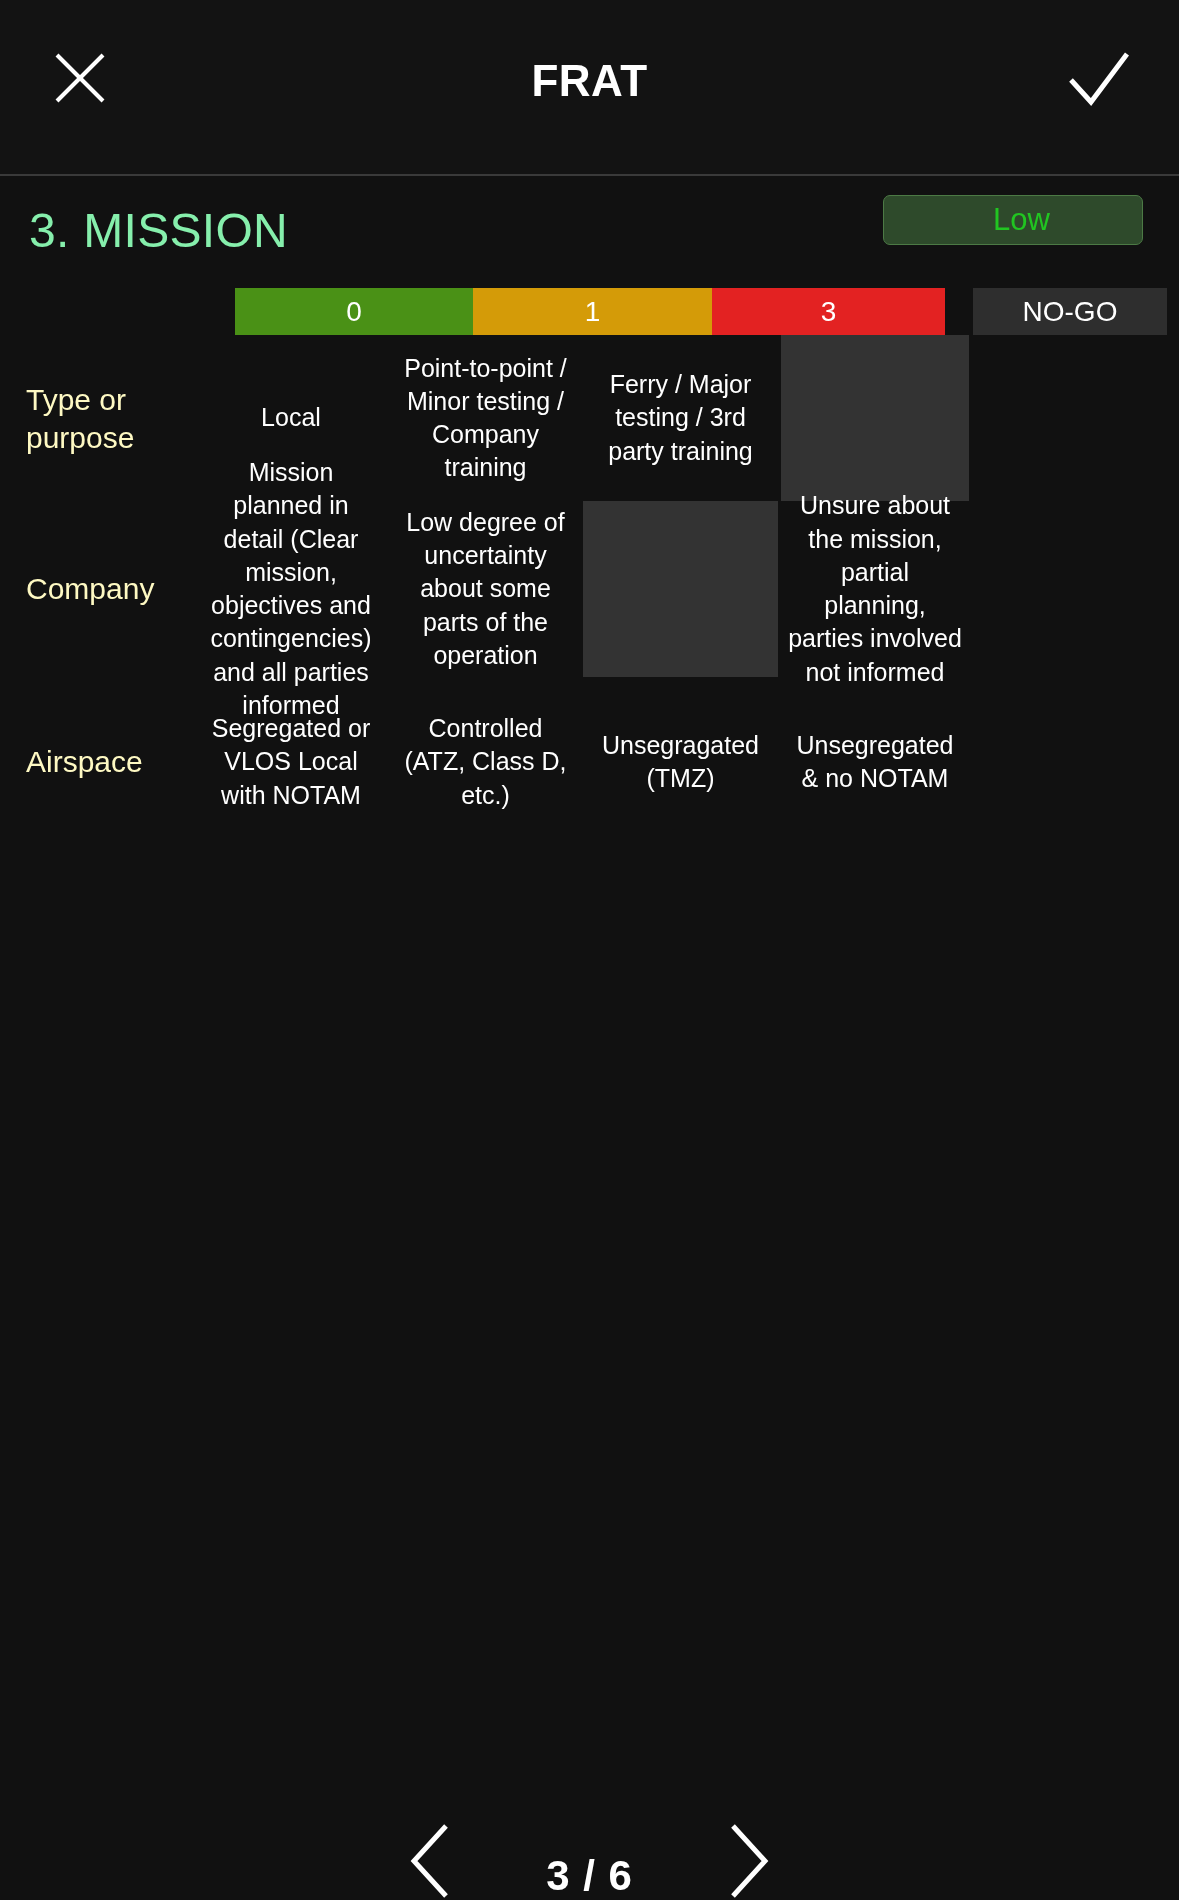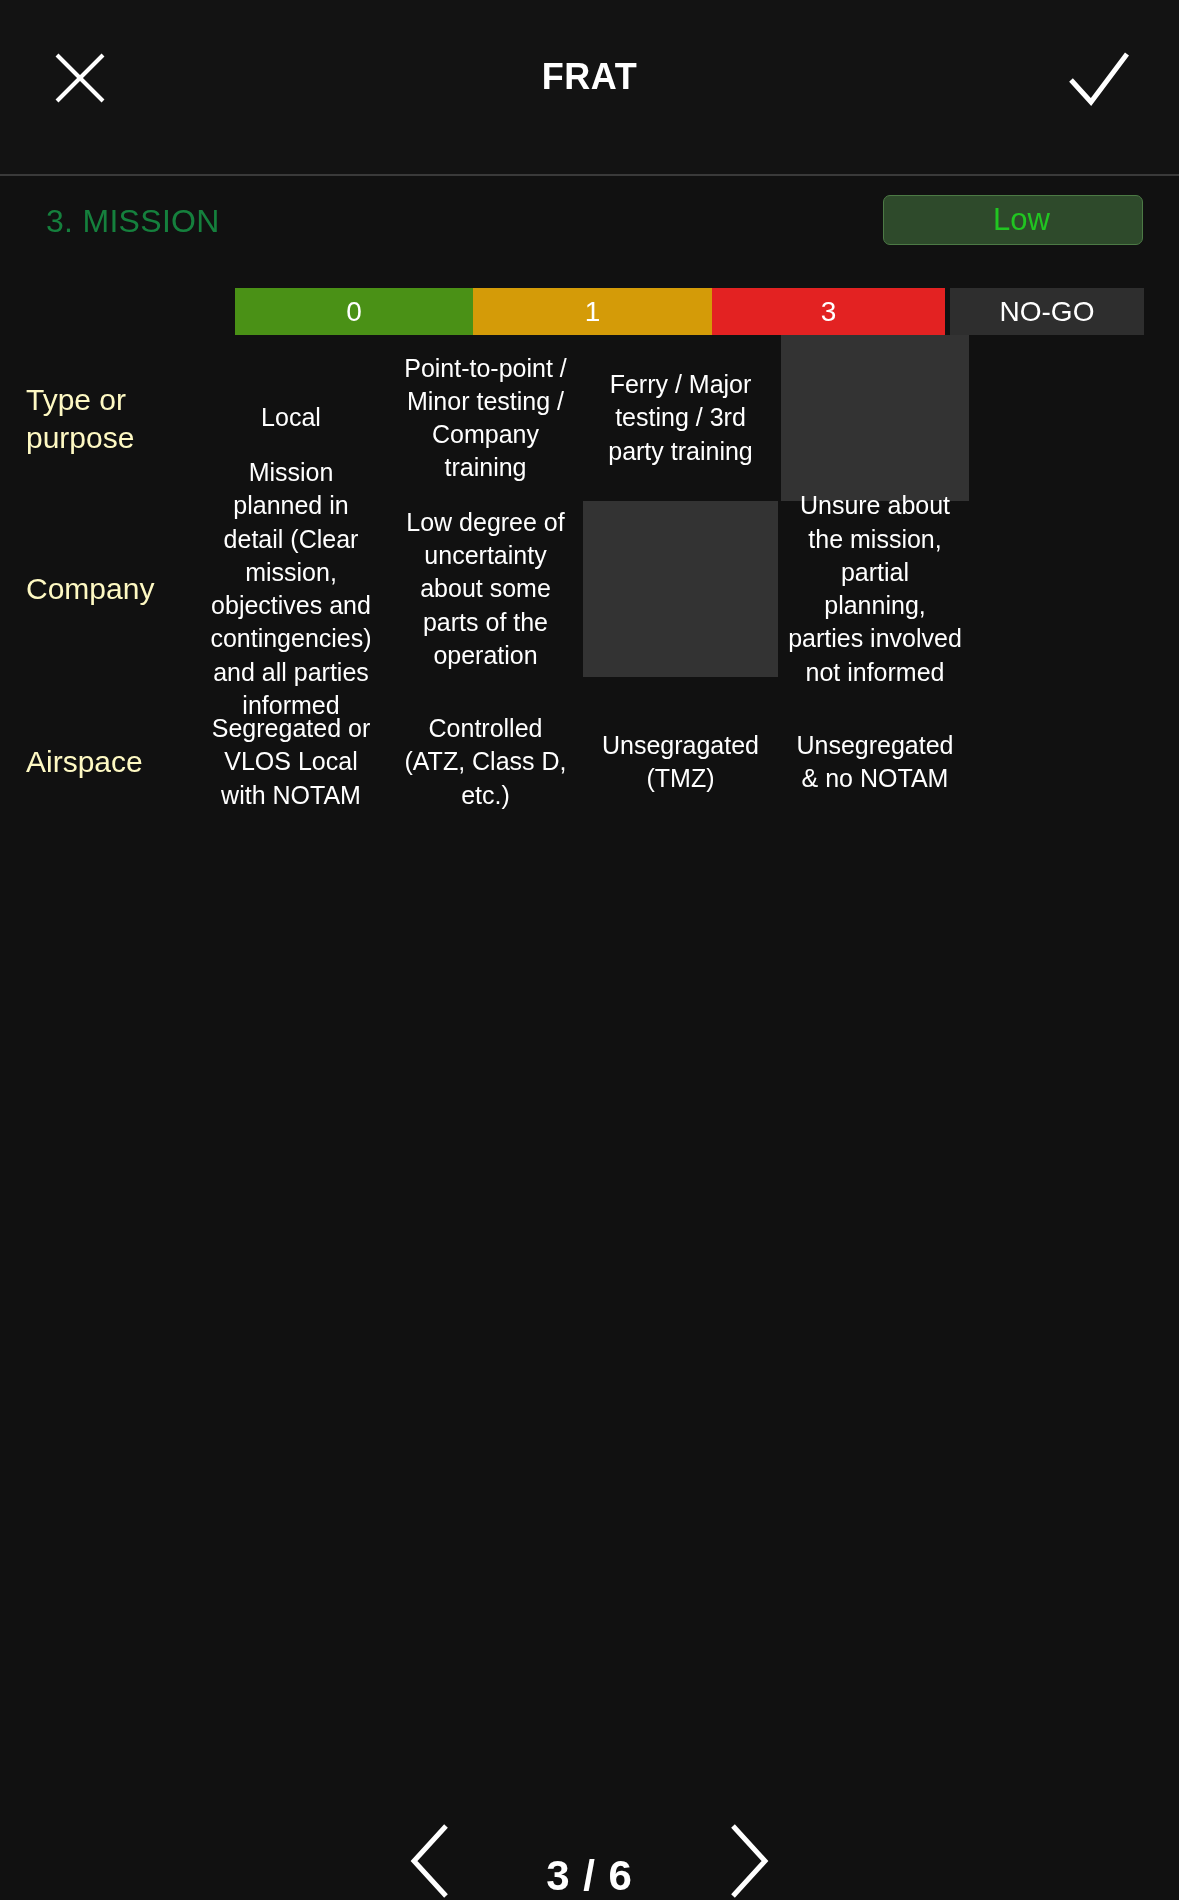--- a/index.html
+++ b/index.html
@@ -36,38 +36,38 @@
   .appbar-check {
     position: absolute;
     right: 48px; top: 50px;
     width: 64px; height: 60px;
     cursor: pointer;
   }
   .appbar-title {
     position: absolute;
     left: 0; right: 0; top: 56px;
     text-align: center;
-    font-size: 36px;
+    font-size: 44px;
     font-weight: bold;
     color: #ffffff;
     letter-spacing: 0.5px;
   }
 
   
   .section-head {
     position: relative;
     height: 112px;
     flex: 0 0 112px;
     background: #111111;
   }
   .section-title {
     position: absolute;
-    left: 46px; top: 27px;
-    font-size: 32px;
-    color: #15803d;
+    left: 29px; top: 27px;
+    font-size: 48px;
+    color: #86efac;
     letter-spacing: 0.3px;
   }
   .risk-badge {
     position: absolute;
     right: 36px; top: 19px;
     width: 260px; height: 50px;
     background: #2e4a2b;
     border: 1px solid #4c7a45;
     border-radius: 7px;
     display: flex;
@@ -98,21 +98,21 @@
     height: 47px;
     display: flex;
     align-items: center;
     justify-content: center;
     font-size: 28px;
     color: #ffffff;
   }
   .hdr-c0 { left: 235px; width: 238px; background: #4a9116; }
   .hdr-c1 { left: 473px; width: 239px; background: #d49b08; }
   .hdr-c2 { left: 712px; width: 233px; background: #e32222; }
-  .hdr-c3 { left: 950px; width: 194px; background: #2e2e2e; }
+  .hdr-c3 { left: 973px; width: 194px; background: #2e2e2e; }
 
   
   .row { position: relative; width: 1179px; }
   .rowlabel {
     position: absolute;
     left: 26px;
     width: 200px;
     font-size: 30px;
     color: #fef9c3;
     line-height: 1.25;

